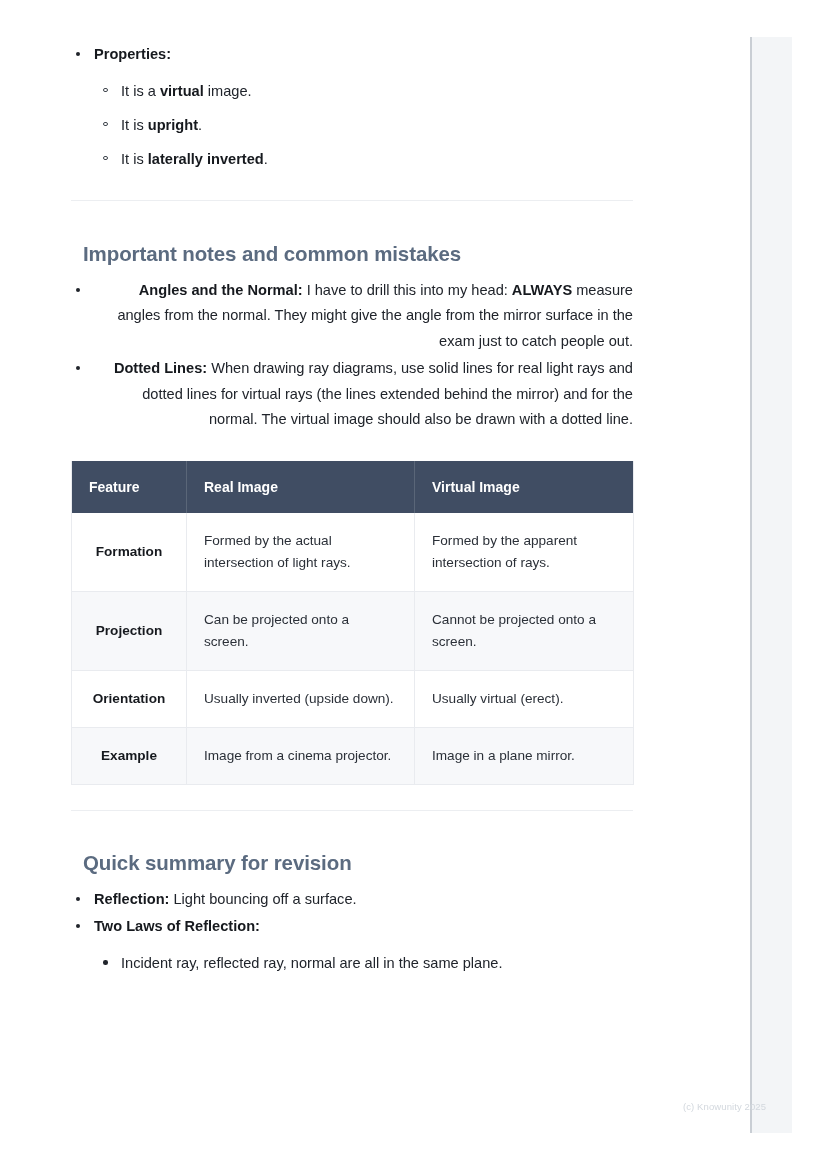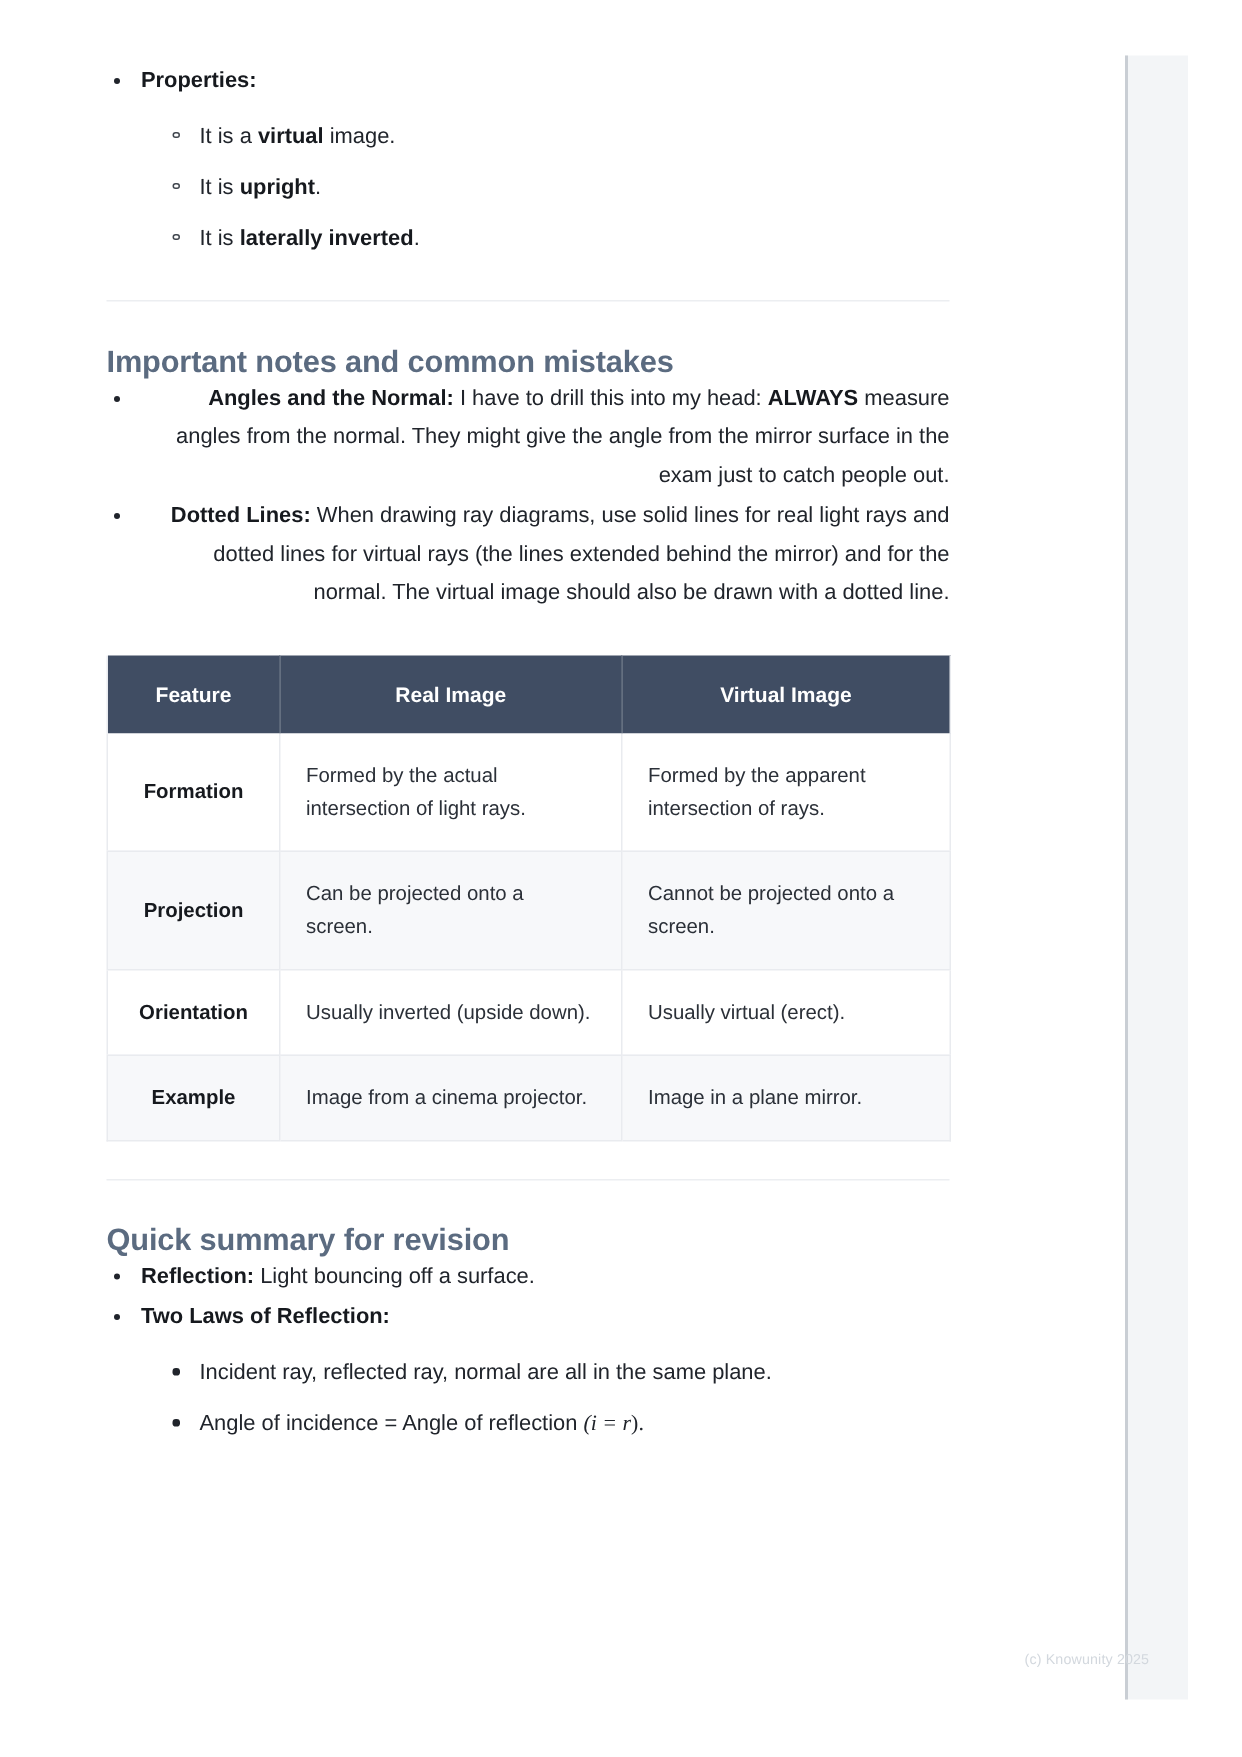--- a/index.html
+++ b/index.html
@@ -61,21 +61,21 @@
     left: 5px;
     top: 10px;
     width: 4px;
     height: 4px;
     border-radius: 50%;
     background: #20242b;
   }
 
   ul.lvl2 {
     list-style: none;
-    margin: 12px;
+    margin: 0;
     padding: 0;
   }
   ul.lvl2 > li {
     position: relative;
     padding-left: 27px;
     color: #20242b;
     font-size: 14.6px;
     line-height: 22px;
     margin-top: 12px;
   }
@@ -103,21 +103,21 @@
   }
 
   b, strong { font-weight: 700; color: #16191e; }
 
   
   .section-heading {
     color: #5b6b80;
     font-size: 20.5px;
     font-weight: 700;
     letter-spacing: -0.1px;
-    margin: 0;
+    margin: 12px;
   }
 
   .divider {
     height: 1px;
     background: #eceef1;
     border: 0;
     margin: 0;
   }
 
   
@@ -141,22 +141,22 @@
   }
   table.cmp col.c1 { width: 115px; }
   table.cmp col.c2 { width: 228px; }
   table.cmp col.c3 { width: 219px; }
 
   table.cmp thead th {
     background: #404d63;
     color: #ffffff;
     font-size: 14px;
     font-weight: 700;
-    text-align: center;
-    padding: 18px 6px;
+    text-align: left;
+    padding: 18px 17px;
     border-right: 1px solid #5a6678;
     vertical-align: middle;
   }
   table.cmp thead th:last-child { border-right: 0; }
 
   table.cmp tbody td {
     padding: 17px 17px;
     vertical-align: middle;
     color: #2b3038;
     line-height: 22px;
@@ -285,23 +285,20 @@
     <ul class="lvl1 blk-summary">
       <li>
         <b>Reflection:</b><span> Light bouncing off a surface.</span>
       </li>
       <li>
         <b>Two Laws of Reflection:</b>
         <ul class="lvl2 disc">
           <li>
             <span>Incident ray, reflected ray, normal are all in the same plane.</span>
           </li>
-          <li>
-            <span>Angle of incidence = Angle of reflection </span><span class="math"><span>(</span><span>i = r</span><span class="op">).</span></span>
-          </li>
         </ul>
       </li>
     </ul>
   </div>
 
 </div>
 
 <div id="watermark">(c) Knowunity 2025</div>
 
 </body></html>

